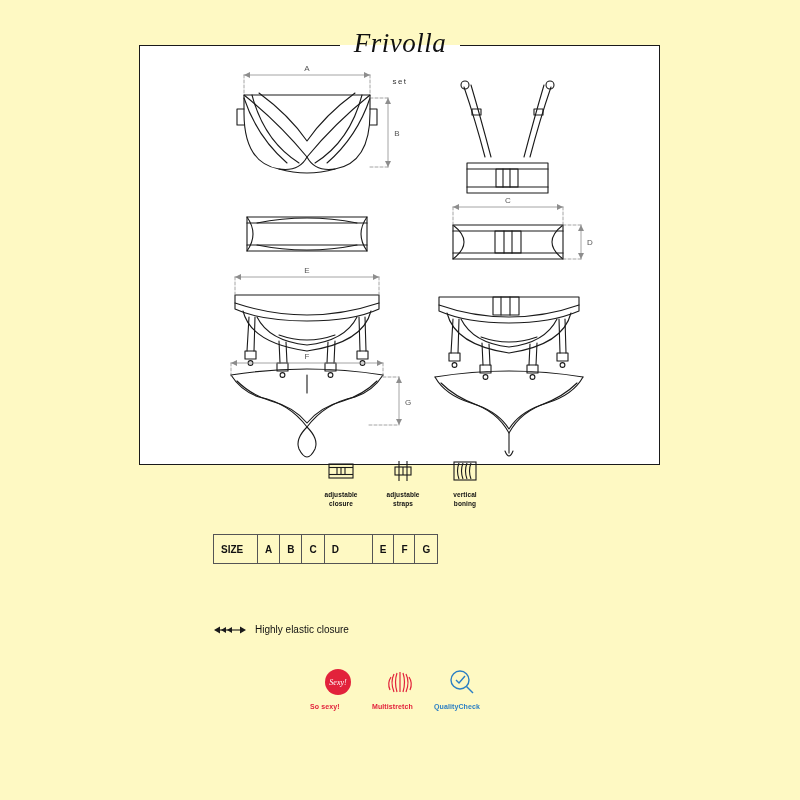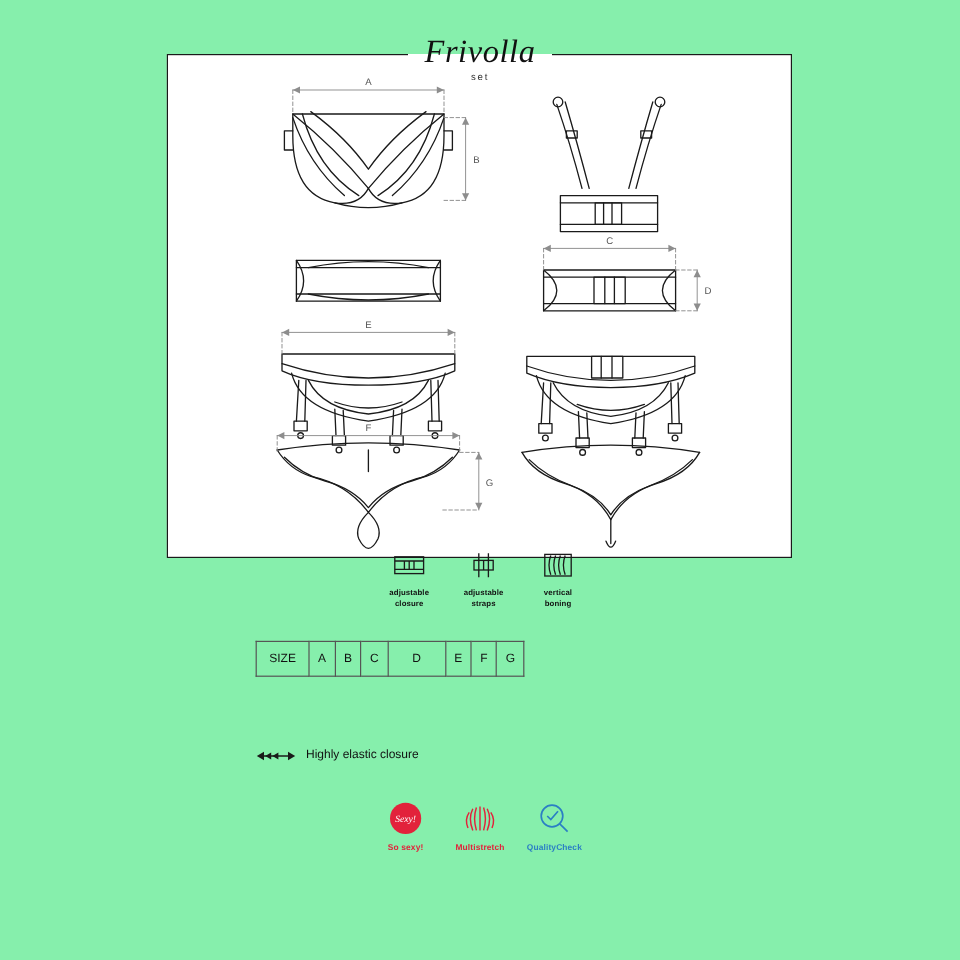--- a/index.html
+++ b/index.html
@@ -6,21 +6,21 @@
   html, body {
     margin: 0; padding: 0;
     width: 800px; height: 800px;
     background: #ffffff;
     font-family: "Liberation Sans", sans-serif;
     color: #1a1a1a;
   }
   .page {
     position: relative;
     width: 800px; height: 800px;
-    background: #86efac;
+    background: #fef9c3;
     overflow: hidden;
   }
 
   
   .brand {
     position: absolute;
     top: 30px; left: 0; width: 800px;
     text-align: center;
     z-index: 5;
   }
@@ -29,21 +29,21 @@
     font-size: 27px;
     font-style: italic;
     letter-spacing: 0.5px;
     color: #111;
     line-height: 1;
   }
   .brand-sub {
     font-size: 8px;
     letter-spacing: 1.5px;
     color: #333;
-    margin-top: 3px;
+    margin-top: 20px;
   }
 
   
   .frame {
     position: absolute;
     left: 139px; top: 45px;
     width: 521px; height: 420px;
     border: 1px solid #1a1a1a;
     background: #fff;
   }
@@ -99,21 +99,21 @@
   }
   .size-table td, .size-table th {
     border: 1px solid #555;
     height: 29px;
     padding: 0 7px;
     text-align: left;
     font-weight: normal;
     color: #111;
     white-space: nowrap;
   }
-  .size-table th { font-weight: normal; text-align: center; }
+  .size-table th { font-weight: bold; }
   .size-table .col-size { width: 44px; }
   .size-table .col-d { width: 48px; }
 
   
   .elastic {
     position: absolute;
     left: 213px; top: 624px;
     display: flex;
     align-items: center;
     gap: 8px;
@@ -124,21 +124,21 @@
 
   
   .badges {
     position: absolute;
     left: 310px; top: 665px;
     width: 180px;
     display: flex;
     justify-content: space-between;
     align-items: flex-start;
   }
-  .badge { width: 56px; text-align: center; }
+  .badge { width: 56px; }
   .badge .bicon { height: 34px; display:flex; align-items:center; justify-content:center; }
   .badge .blabel {
     font-size: 7px;
     font-weight: bold;
     margin-top: 4px;
     letter-spacing: 0.1px;
   }
   .blabel.red { color: #e2223b; }
   .blabel.pink { color: #e2223b; }
   .blabel.blue { color: #2b7fc4; }

